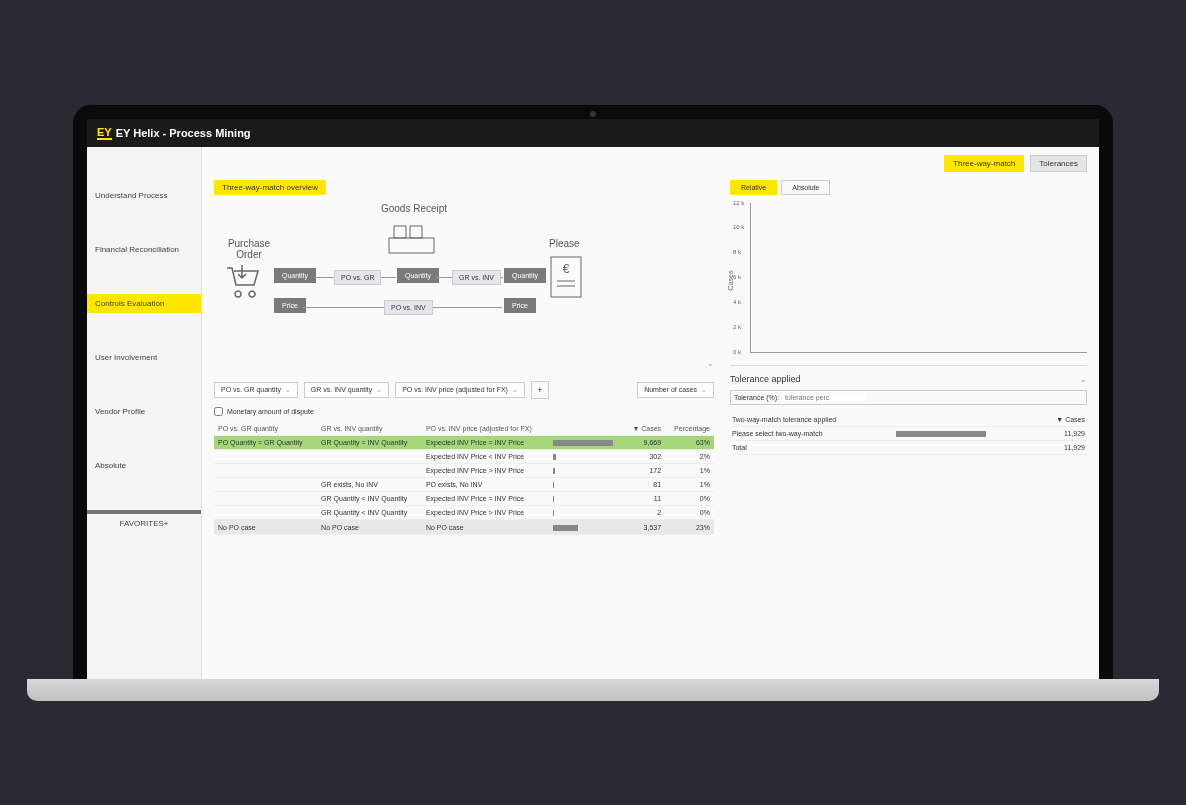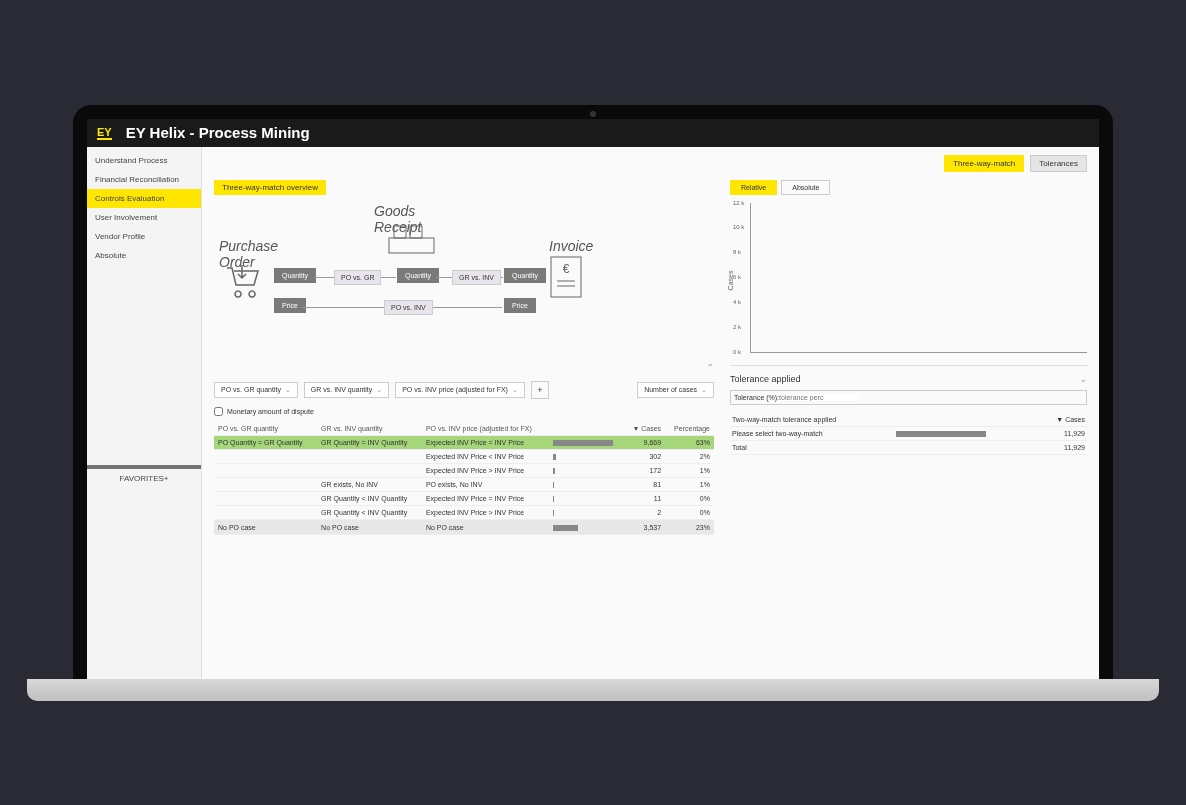--- a/index.html
+++ b/index.html
@@ -2,41 +2,41 @@
 <html><head>
 <meta charset="utf-8">
 <style>
 * { margin:0; padding:0; box-sizing:border-box; font-family:Arial,Helvetica,sans-serif; }
 body { background:#2a2a35; width:1186px; height:805px; display:flex; align-items:center; justify-content:center; }
 .laptop { width:1040px; background:#0a0a0a; border-radius:18px 18px 0 0; padding:14px 14px 0 14px; position:relative; }
 .laptop::after { content:""; display:block; height:22px; background:linear-gradient(#d8d8d8,#c0c0c0); margin:0 -60px; border-radius:0 0 10px 10px; }
 .cam { width:6px; height:6px; background:#333; border-radius:50%; position:absolute; top:6px; left:50%; transform:translateX(-50%); }
 .screen { background:#fff; height:560px; display:flex; flex-direction:column; font-size:9px; color:#333; overflow:hidden; }
 .hdr { background:#1a1a1a; color:#fff; display:flex; align-items:center; padding:6px 10px; height:28px; }
-.logo { color:#ffe600; font-weight:bold; font-size:11px; margin-right:14px; border-bottom:2px solid #ffe600; }
-.title { font-size:15px; font-weight:bold; }
+.logo { color:#ffe600; font-weight:bold; font-size:11px; margin-right:4px; border-bottom:2px solid #ffe600; }
+.title { font-size:11px; font-weight:bold; }
 .tabs { background:#fff; border-bottom:1px solid #e0e0e0; display:flex; padding:0 18px; height:24px; }
 .tabs span { padding:6px 10px; cursor:pointer; color:#555; }
 .tabs span.active { border-bottom:2px solid #333; color:#000; }
 .full { margin-left:auto; padding:6px; cursor:pointer; }
 .body { flex:1; display:flex; overflow:hidden; background:#fafafa; }
 .side { width:115px; background:#f4f4f4; border-right:1px solid #e0e0e0; padding-top:4px; }
-.side div { padding:5px 8px; cursor:pointer; color:#444; font-size:8px; }
+.side div { padding:5px 8px; cursor:pointer; color:#444; font-size:8px;margin-top:35px; }
 .side div.active { background:#ffe600; }
 .fav { margin-top:200px; border-top:4px solid #737373; padding:8px; font-size:8px; display:flex; justify-content:center; }
 .main { flex:1; overflow:auto; padding:8px 12px; }
 .btns { display:flex; justify-content:flex-end; gap:6px; margin-bottom:8px; }
 .btn { padding:3px 8px; border:1px solid #ccc; background:#e5e5e5; cursor:pointer; font-size:8px; }
 .btn.y { background:#ffe600; border-color:#ffe600; }
 .cols { display:flex; gap:16px; }
 .left { flex:1.4; }
 .right { flex:1; }
 .tag { display:inline-block; background:#ffe600; padding:3px 8px; font-size:8px; margin-bottom:8px; }
 .diagram { position:relative; height:170px; margin-bottom:8px; }
-.dlabel { position:absolute; font-size:14px; color:#555; text-align:left;font-style:italic; }
+.dlabel { position:absolute; font-size:10px; color:#555; text-align:center; }
 .dbox { position:absolute; background:#7a7a7a; color:#fff; padding:4px 8px; font-size:7px; }
 .dtag { position:absolute; background:#e8e4ec; color:#333; padding:3px 6px; font-size:7px; border:1px solid #ccc; }
 .dline { position:absolute; background:#999; height:1px; }
 .icon { position:absolute; }
 .filters { display:flex; gap:6px; margin:8px 0; flex-wrap:wrap; align-items:center; }
 .fchip { border:1px solid #ccc; padding:3px 6px; font-size:7px; background:#fff; display:flex; align-items:center; gap:4px; }
 .plusb { width:18px; height:18px; border:1px solid #ccc; display:flex; align-items:center; justify-content:center; cursor:pointer; }
 .chkrow { margin:6px 0; font-size:7px; display:flex; align-items:center; gap:4px; }
 .chkrow input { width:9px; height:9px; }
 table { width:100%; border-collapse:collapse; font-size:7px; }
@@ -47,21 +47,21 @@
 tr.grey { background:#e8e8e8; }
 .bar { display:inline-block; height:6px; background:#888; vertical-align:middle; }
 .sect { font-size:9px; margin-bottom:6px; display:flex; justify-content:space-between; align-items:center; }
 .toggle { display:flex; gap:4px; margin-bottom:8px; }
 .toggle span { padding:3px 10px; border:1px solid #ccc; font-size:7px; cursor:pointer; }
 .toggle span.on { background:#ffe600; border-color:#ffe600; }
 .chart { height:150px; position:relative; border-left:1px solid #999; border-bottom:1px solid #999; margin:0 0 12px 20px; }
 .ytick { position:absolute; left:-18px; font-size:6px; color:#666; transform:translateY(-50%); }
 .yax { position:absolute; left:-30px; top:50%; transform:rotate(-90deg); font-size:7px; color:#666; }
 .tolsec { border-top:1px solid #ddd; padding-top:8px; }
-.tolinput { border:1px solid #ccc; padding:3px; display:flex; gap:0; font-size:7px; margin-bottom:8px; }
+.tolinput { border:1px solid #ccc; padding:3px; display:flex; gap:6px; font-size:7px; margin-bottom:8px; }
 .tolinput input { border:none; font-size:7px; width:80px; outline:none; }
 .ttable { width:100%; font-size:7px; }
 .ttable td { padding:3px 2px; }
 .info { width:12px;height:12px;border:1px solid #999;border-radius:50%;display:inline-flex;align-items:center;justify-content:center;font-size:7px;color:#999; }
 .chev { color:#999; cursor:pointer; }
 </style>
 </head>
 <body>
 
 <div class="laptop">
@@ -104,21 +104,21 @@
                   <path d="M5 5 L10 5 L14 22 L32 22 L36 8 L12 8 M16 28 a3 3 0 1 0 0.1 0 M30 28 a3 3 0 1 0 0.1 0 M20 2 L20 15 M16 11 L20 15 L24 11" stroke="#666" fill="none" stroke-width="1.5"></path>
                 </svg>
 
               <div class="dlabel" style="left:160px;top:0;width:80px">Goods Receipt</div>
               <svg class="icon" style="left:170px;top:15px" width="55" height="40">
                   <rect x="5" y="20" width="45" height="15" stroke="#666" fill="none"></rect>
                   <rect x="10" y="8" width="12" height="12" stroke="#666" fill="none"></rect>
                   <rect x="26" y="8" width="12" height="12" stroke="#666" fill="none"></rect>
                 </svg>
 
-              <div class="dlabel" style="left:335px;top:35px">Invoice</div>
+              <div class="dlabel" style="left:335px;top:35px">Please</div>
               <svg class="icon" style="left:335px;top:52px" width="35" height="45">
                   <rect x="2" y="2" width="30" height="40" stroke="#666" fill="none"></rect>
                   <text x="17" y="18" font-size="12" text-anchor="middle" fill="#666">€</text>
                   <line x1="8" y1="26" x2="26" y2="26" stroke="#666"></line>
                   <line x1="8" y1="31" x2="26" y2="31" stroke="#666"></line>
                 </svg>
 
               <div class="dbox" style="left:60px;top:65px">Quantity</div>
               <div class="dbox" style="left:60px;top:95px">Price</div>
               <div class="dbox" style="left:183px;top:65px">Quantity</div>

